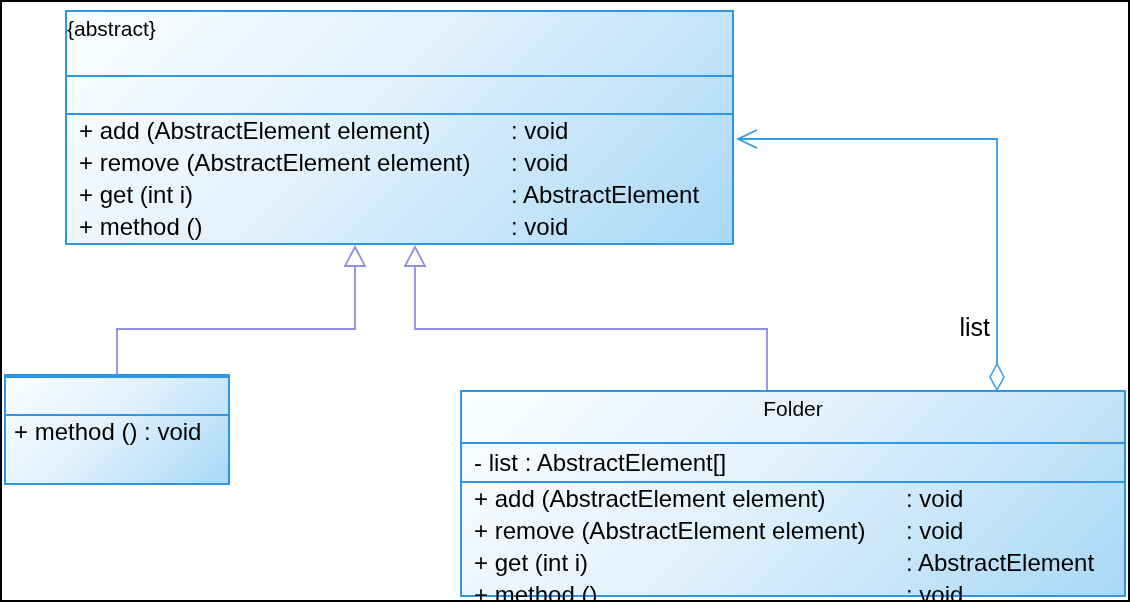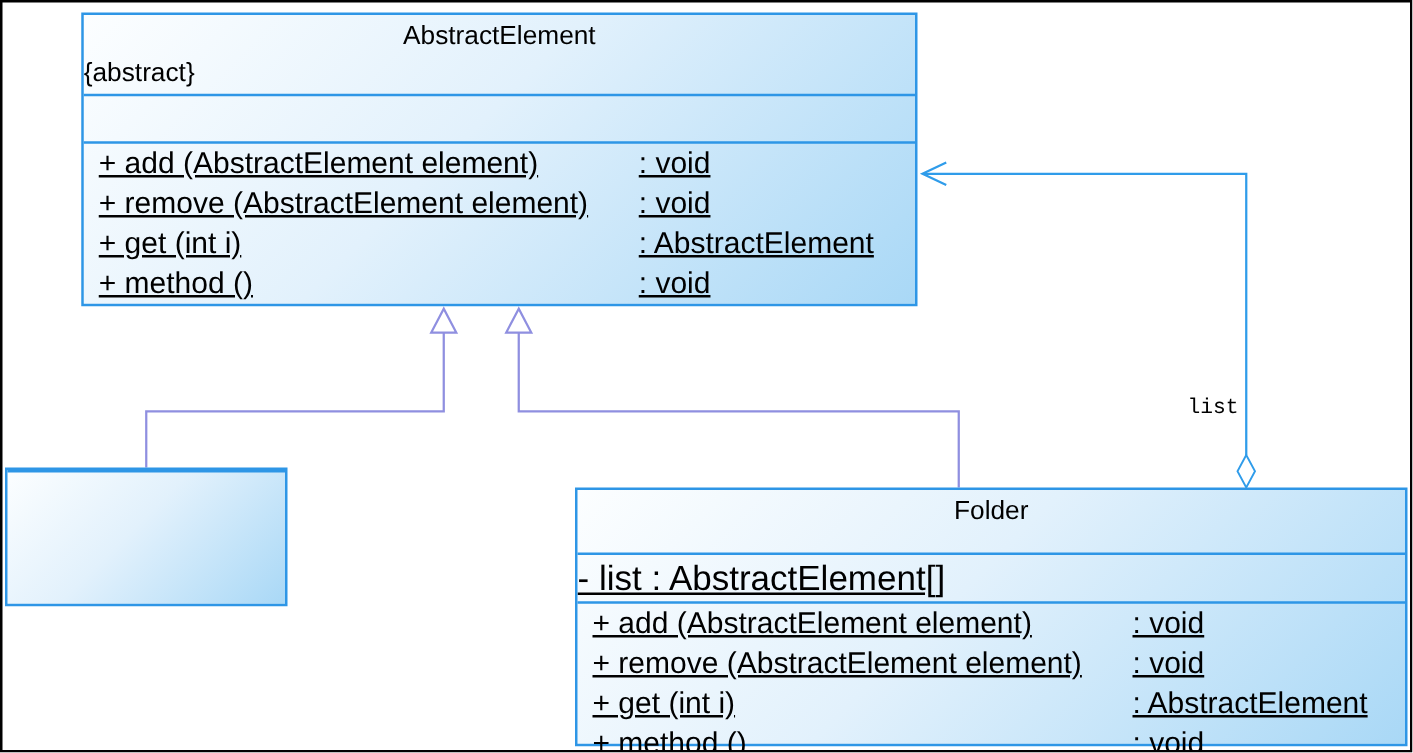--- a/index.html
+++ b/index.html
@@ -13,24 +13,24 @@
     color:#000;
     overflow:hidden;
   }
   .uml-class{
     position:absolute;
     box-sizing:border-box;
     border:2px solid #2e96e6;
     background:linear-gradient(135deg,#fcfeff 0%,#e2f1fc 45%,#a9d8f6 100%);
   }
   .compartment{box-sizing:border-box;overflow:hidden;}
-  .compartment.sep{border-top:2px solid #2e96e6;text-decoration:underline;}
+  .compartment.sep{border-top:2px solid #2e96e6;}
   .cls-name{text-align:center;font-size:21px;line-height:30px;white-space:nowrap;}
   .cls-stereotype{text-align:left;font-size:21px;line-height:30px;padding-right:8px;white-space:nowrap;}
-  .attr-row{font-size:28px;white-space:nowrap;}
+  .attr-row{font-size:24px;padding-left:12px;white-space:nowrap;}
   .op-row{display:grid;grid-template-columns:432px auto;font-size:24px;line-height:32px;padding-left:12px;white-space:nowrap;}
   .op-row .sig,.op-row .ret{white-space:nowrap;}
   .op-simple{font-size:24px;line-height:32px;padding-left:8px;white-space:nowrap;}
 
   
   .box-abstract{left:63px;top:8px;width:669px;height:235px;}
   .box-abstract .c-title{height:63px;padding-top:2px;}
   .box-abstract .c-attrs{height:38px;}
   .box-abstract .c-ops{height:128px;}
 
@@ -43,21 +43,21 @@
 
   
   .box-folder{left:458px;top:388px;width:666px;height:207px;}
   .box-folder .c-title{height:50px;}
   .box-folder .c-title .cls-name{line-height:34px;}
   .box-folder .c-attrs{height:39px;}
   .box-folder .c-attrs .attr-row{line-height:37px;}
   .box-folder .c-ops{height:130px;}
 
   .relationship-layer{position:absolute;left:0;top:0;pointer-events:none;}
-  .edge-label{position:absolute;left:948px;top:314px;width:40px;text-align:center;font-size:17px;line-height:22px;font-family:Liberation Mono, monospace;}
+  .edge-label{position:absolute;left:948px;top:314px;width:40px;text-align:right;font-size:25px;line-height:22px;}
 </style>
 </head>
 <body>
 
 <div class="canvas">
 
   <svg class="relationship-layer" width="1130" height="602" viewBox="0 0 1130 602">
 
     <g>
       <path d="M115,372 L115,327 L353,327 L353,263" fill="none" stroke="#8f8fe0" stroke-width="1.8"></path>
@@ -73,21 +73,20 @@
       <path d="M995,362 L995,137 L737,137" fill="none" stroke="#2f9cea" stroke-width="1.8"></path>
       <path d="M755,128 L736,137 L755,146" fill="none" stroke="#2f9cea" stroke-width="1.8"></path>
       <polygon points="995,362 988,375 995,388 1002,375" fill="#ffffff" stroke="#2f9cea" stroke-width="1.5"></polygon>
     </g>
   </svg>
 
   <div class="edge-label">list</div>
 
   <div class="uml-class box-abstract">
     <div class="compartment c-title">
-      <div class="cls-name">AbstractElement</div>
       <div class="cls-stereotype">{abstract}</div>
     </div>
     <div class="compartment sep c-attrs"></div>
     <div class="compartment sep c-ops">
       <div class="op-row">
         <span class="sig">+ add (AbstractElement element)</span>
         <span class="ret">: void</span>
       </div>
       <div class="op-row">
         <span class="sig">+ remove (AbstractElement element)</span>
@@ -99,20 +98,23 @@
       </div>
       <div class="op-row">
         <span class="sig">+ method ()</span>
         <span class="ret">: void</span>
       </div>
     </div>
   </div>
 
   <div class="uml-class box-file">
     <div class="compartment sep c-attrs"></div>
+    <div class="compartment sep c-ops">
+      <div class="op-simple">+ method () : void</div>
+    </div>
   </div>
 
   <div class="uml-class box-folder">
     <div class="compartment c-title">
       <div class="cls-name">Folder</div>
     </div>
     <div class="compartment sep c-attrs">
       <div class="attr-row">- list : AbstractElement[]</div>
     </div>
     <div class="compartment sep c-ops">

